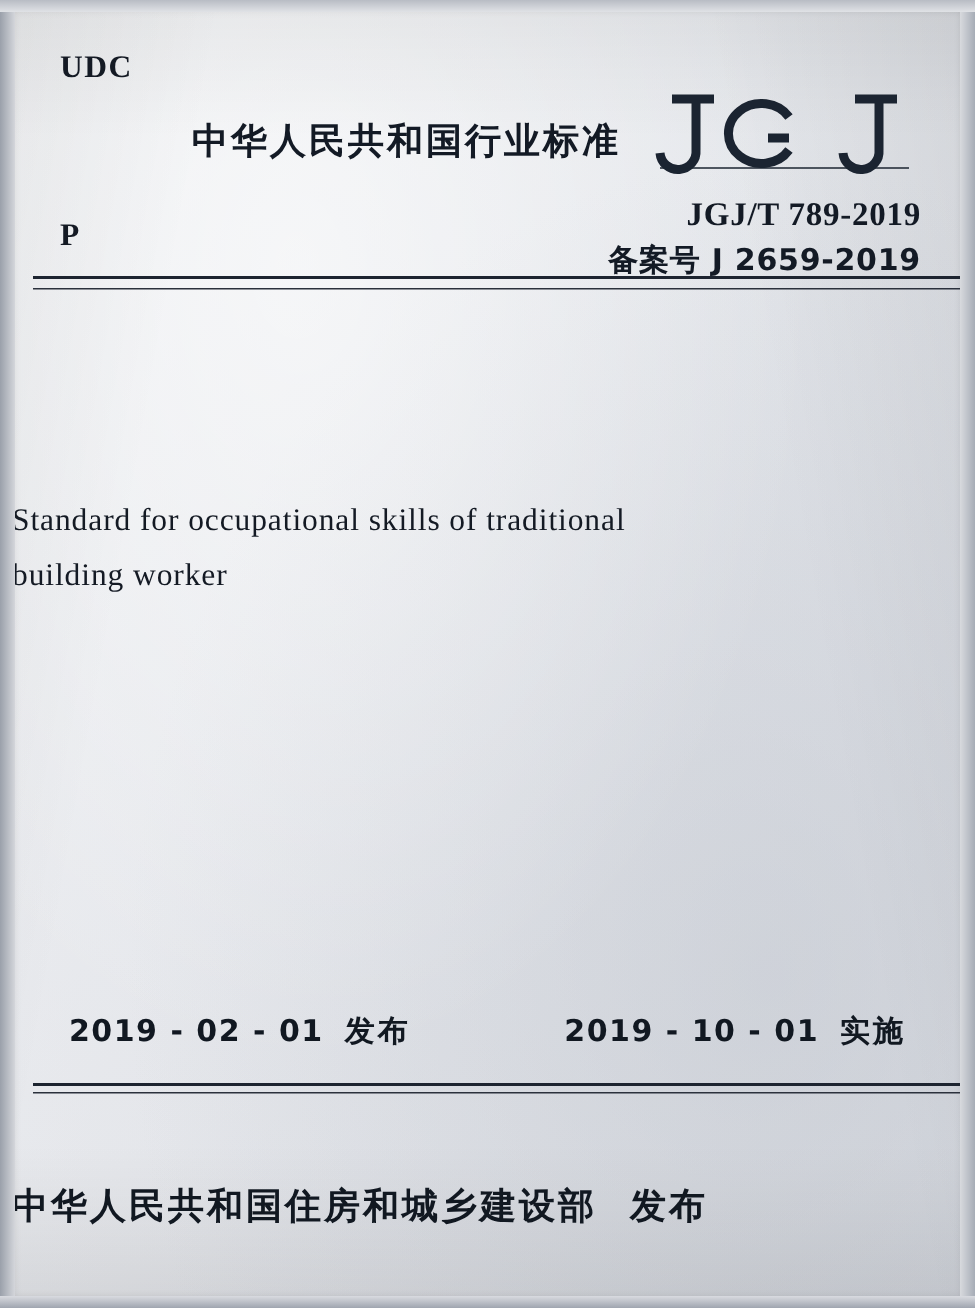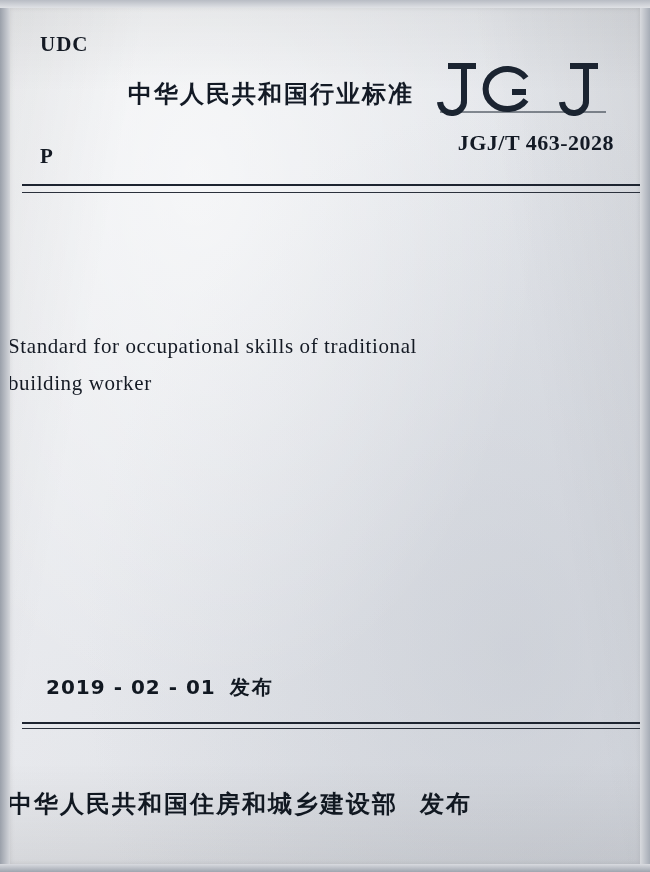--- a/index.html
+++ b/index.html
@@ -205,34 +205,38 @@
 
           <path d="M140 8 h28 M156 8 v34 a12 12 0 0 1 -24 2" stroke-width="6"></path>
         </g>
         <g fill="none" stroke="#1b2431" stroke-width="1">
           <path d="M10 54 h166"></path>
         </g>
       </svg>
     </div>
 
     <div class="std-no">
-      <div>JGJ/T 463-2028</div>
+      <div>JGJ/T 789-2019</div>
+      <div>备案号 J 2659-2019</div>
     </div>
 
     <div class="rule top"></div>
     <div class="rule mid"></div>
 
     <div class="title-en">
       <div>Standard for occupational skills of traditional</div>
       <div>building worker</div>
     </div>
 
     <div class="dates">
       <div class="date-group">
         <span>2019 - 02 - 01</span><span class="lbl">发布</span>
+      </div>
+      <div class="date-group">
+        <span>2019 - 10 - 01</span><span class="lbl">实施</span>
       </div>
     </div>
 
     <div class="rule low"></div>
     <div class="rule low2"></div>
 
     <div class="issuer">
       <span>中华人民共和国住房和城乡建设部</span><span class="pub">发布</span>
     </div>
   </div>

